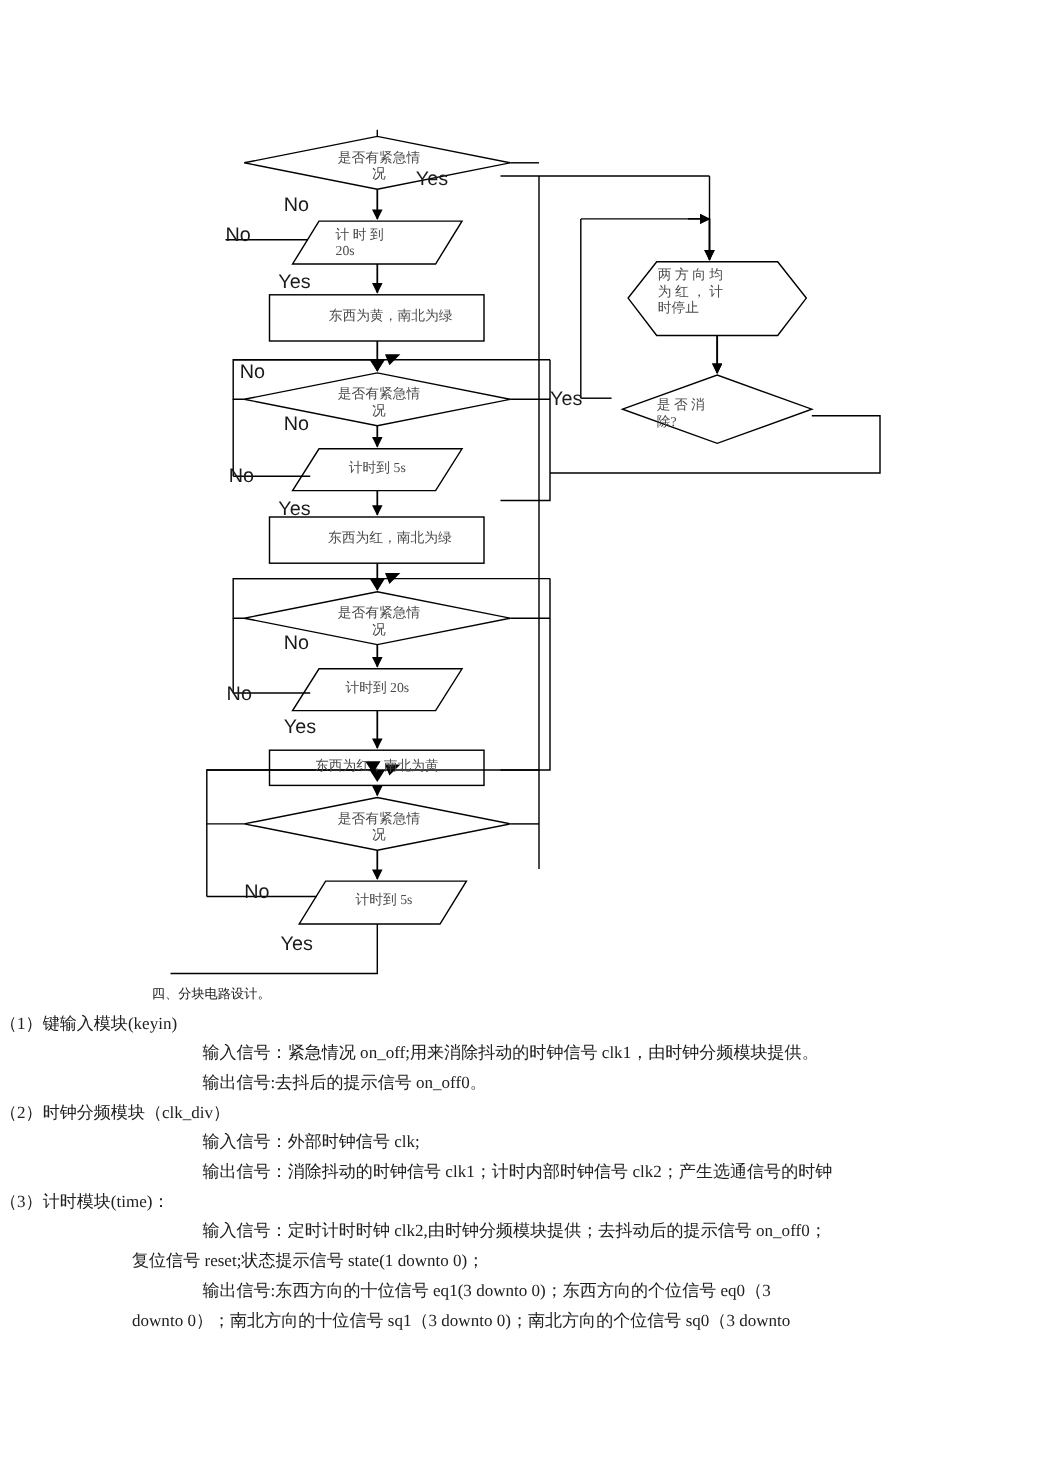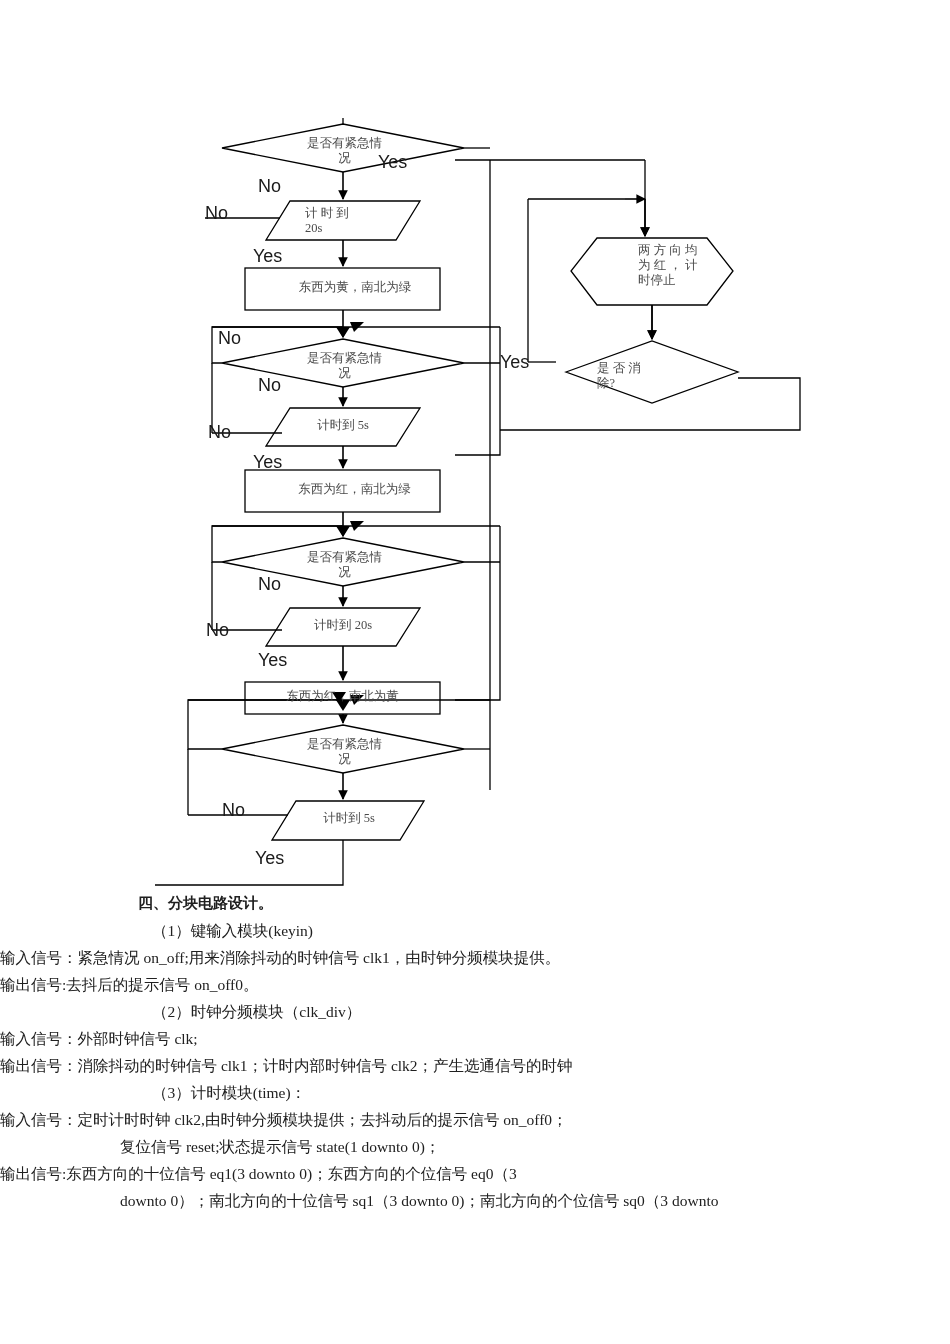--- a/index.html
+++ b/index.html
@@ -63,26 +63,26 @@
     width: 950px;
   }
   .doc-line {
     font-family: "Liberation Serif", "DejaVu Serif", serif;
     font-size: 15.5px;
     color: #202020;
     line-height: 27px;
     white-space: pre;
   }
   .doc-heading {
-    font-weight: bold;
-    font-size: 15px;
+    font-weight: normal;
+    font-size: 12px;
   }
   .indent-0 { padding-left: 138px; }
-  .indent-1 { padding-left: 152px; }
-  .indent-2 { }
+  .indent-1 { }
+  .indent-2 { padding-left: 184px; }
   .indent-hang { padding-left: 120px; }
 </style>
 </head>
 <body>
 
 <div id="flowchart-area">
 
   <svg id="flowchart-svg" width="950" height="890" viewBox="0 0 950 890">
     <defs>
       <marker id="arrow" viewBox="0 0 10 10" refX="9" refY="5" markerWidth="6" markerHeight="6" orient="auto-start-reverse">
@@ -214,21 +214,21 @@
 
   <div class="shape-label label-cjk" style="left:288px; top:618px; width:110px;">计时到 20s</div>
 
   <div class="shape-label label-cjk" style="left:245px; top:689px; width:195px;">东西为红，南北为黄</div>
 
   <div class="shape-label label-cjk" style="left:282px; top:737px; width:125px;">是否有紧急情
 况</div>
 
   <div class="shape-label label-cjk" style="left:294px; top:811px; width:110px;">计时到 5s</div>
 
-  <div class="shape-label label-cjk" style="left:598px; top:243px; width:112px; text-align:left;margin-left:40px;">两 方 向 均
+  <div class="shape-label label-cjk" style="left:598px; top:243px; width:112px; text-align:left;">两 方 向 均
 为 红 ，  计
 时停止</div>
 
   <div class="shape-label label-cjk" style="left:597px; top:361px; width:110px; text-align:left;">是 否 消
 除?</div>
 
   <div class="edge-label" style="left:378px; top:152px;">Yes</div>
   <div class="edge-label" style="left:258px; top:176px;">No</div>
   <div class="edge-label" style="left:205px; top:203px;">No</div>
   <div class="edge-label" style="left:253px; top:246px;">Yes</div>

